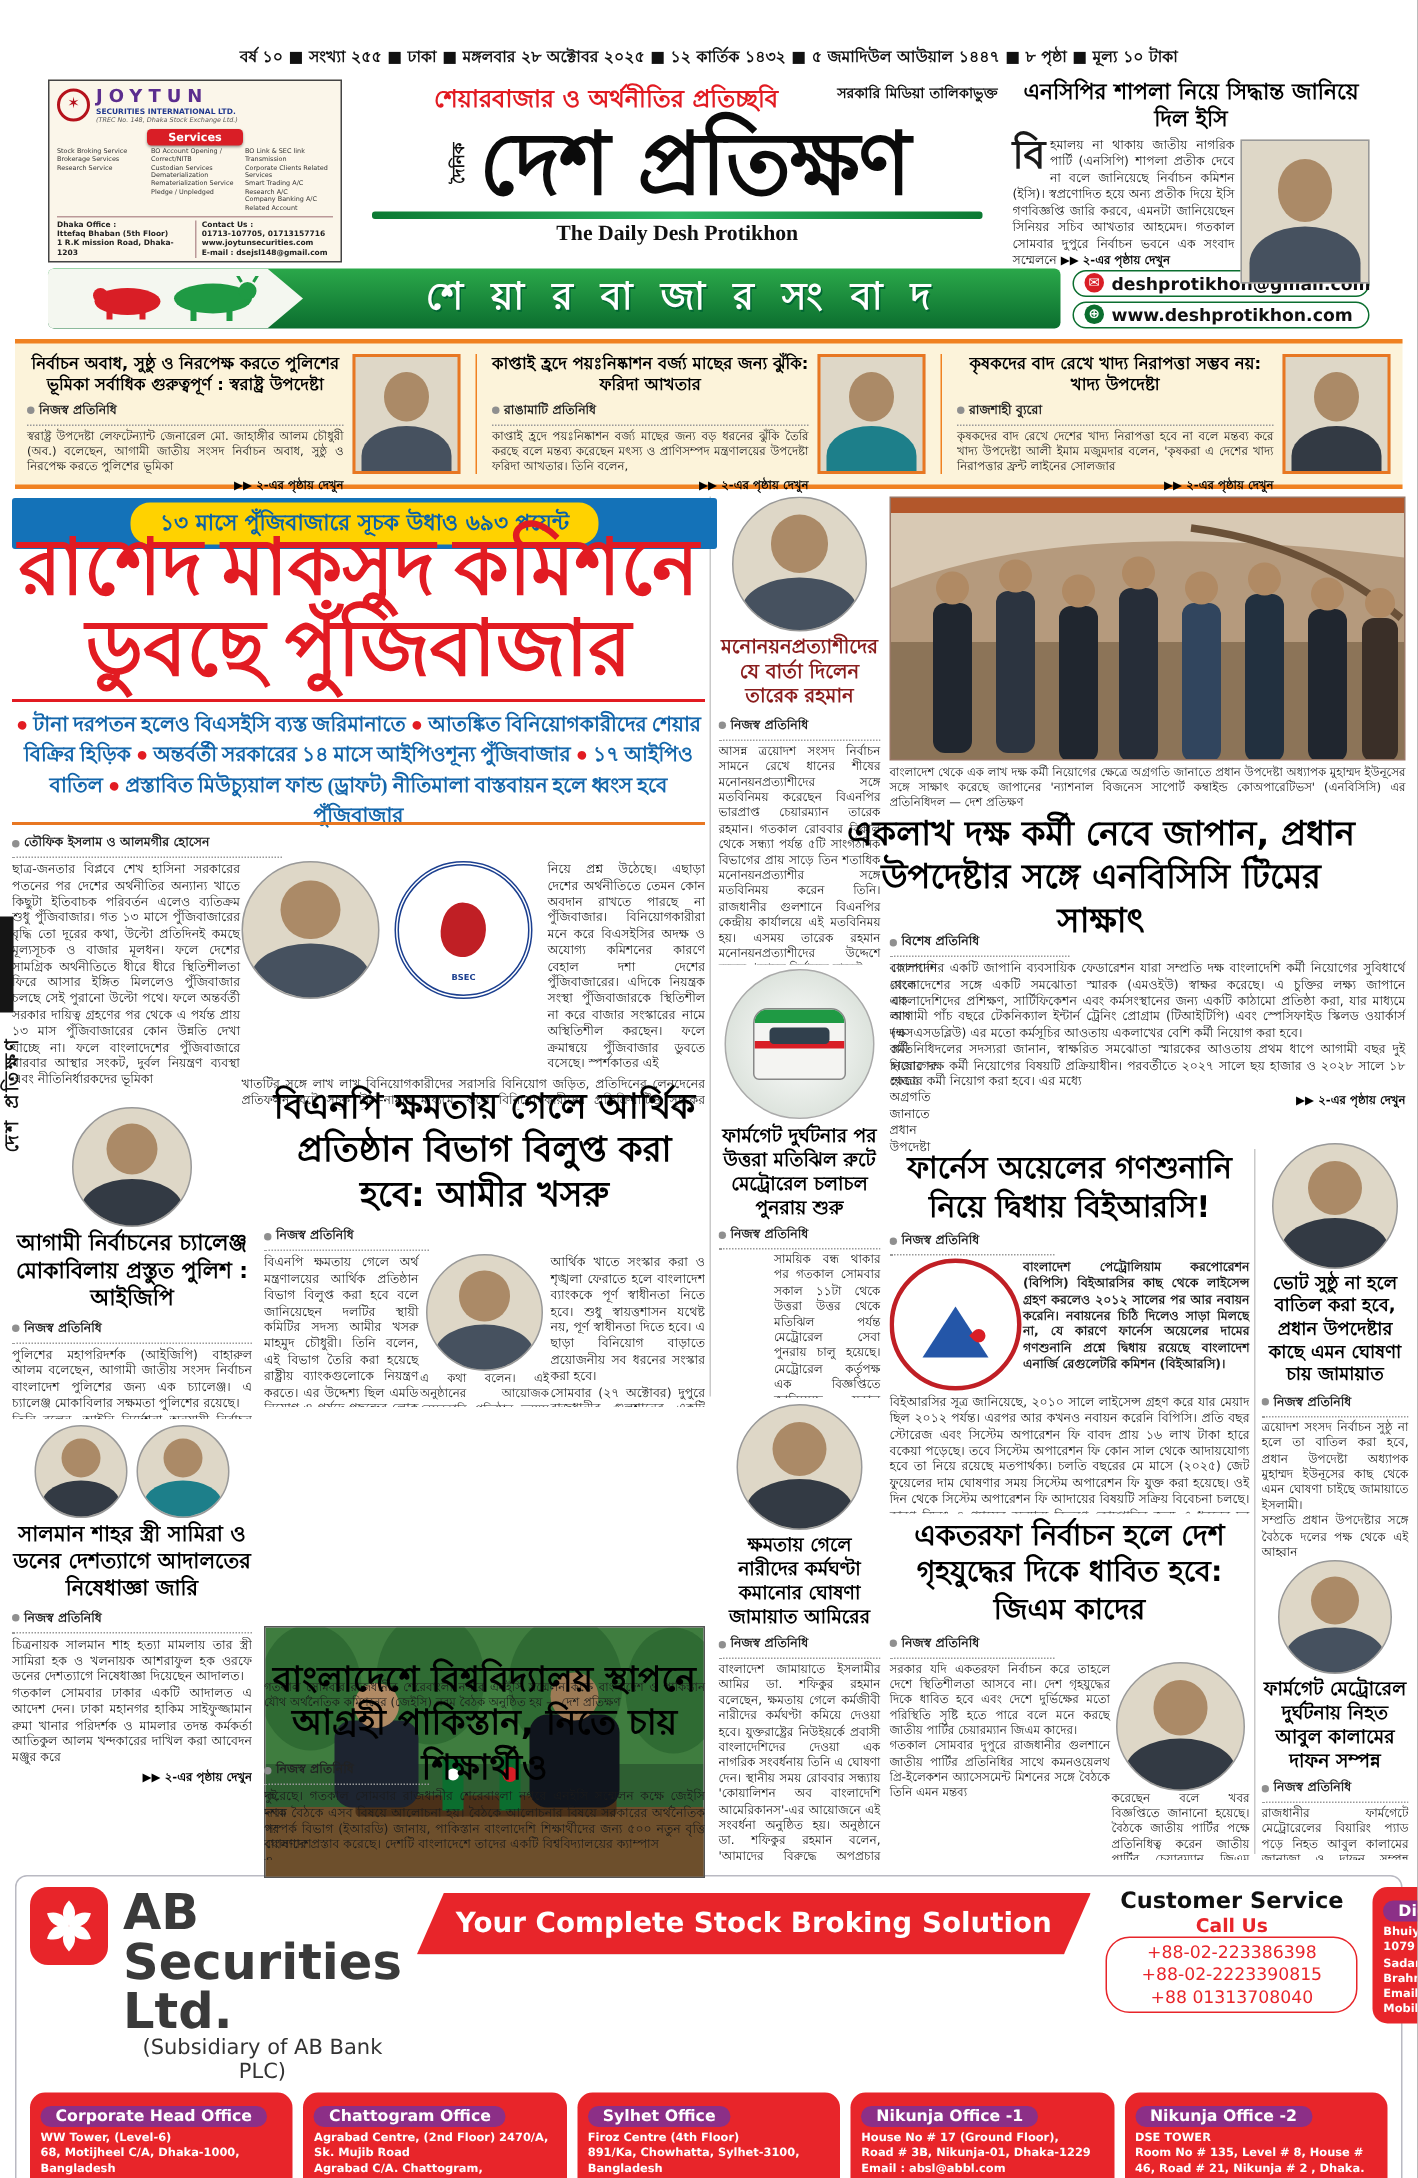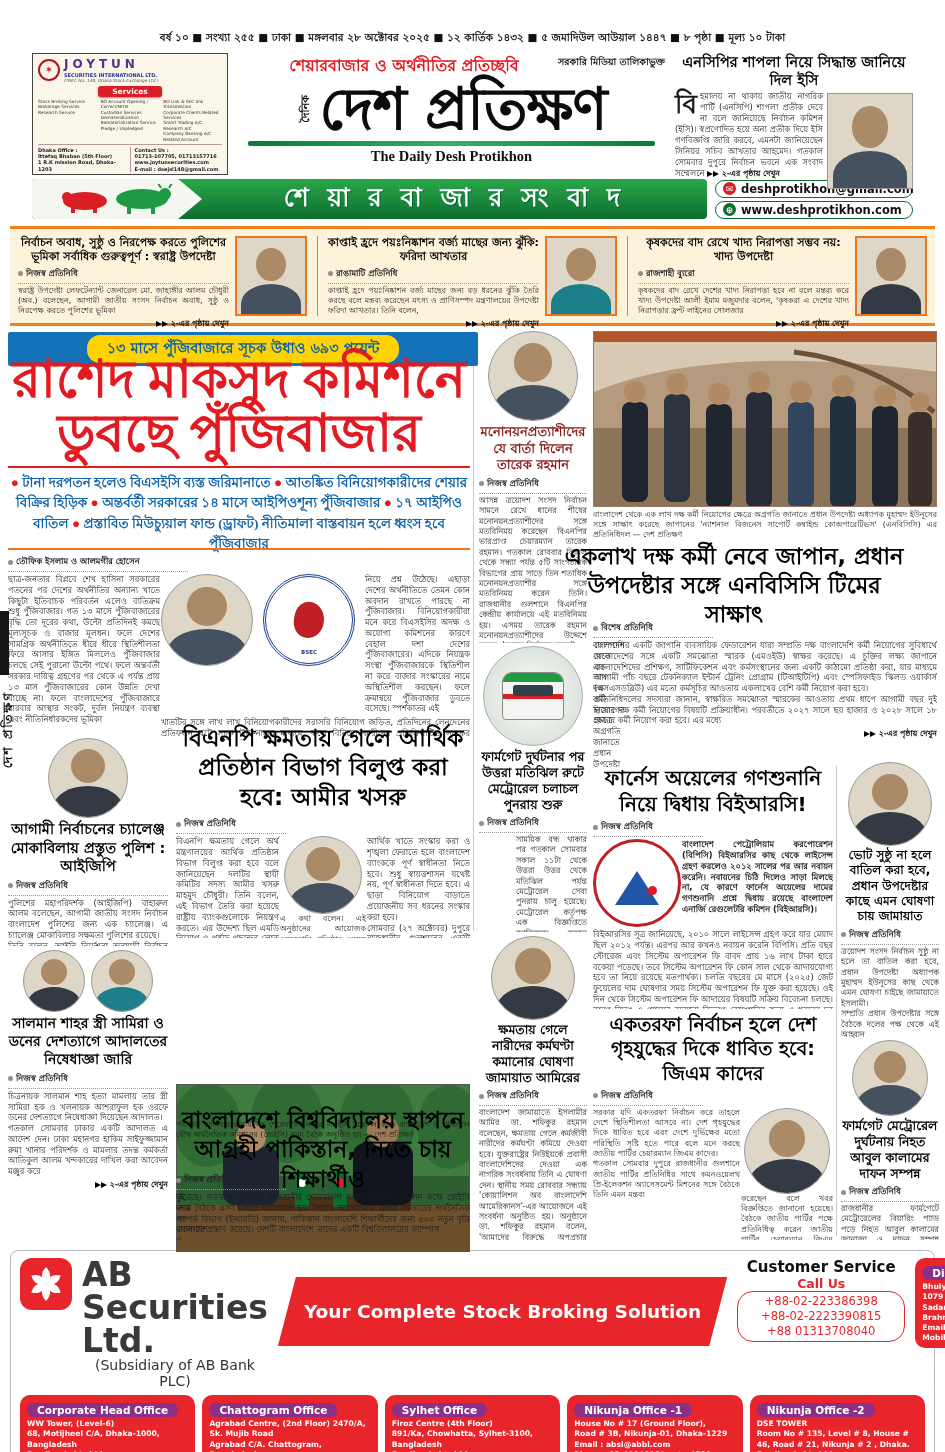--- a/index.html
+++ b/index.html
@@ -102,21 +102,21 @@
   .sidebar-mark{position:absolute;left:0;top:285px;width:9px;height:64px;background:#151515;}
   .side-label{position:absolute;left:-2px;top:365px;writing-mode:vertical-rl;transform:rotate(180deg);
               font-size:12.5px;font-weight:800;color:#111;letter-spacing:2px;}
   .vline{position:absolute;width:1px;background:#c9c9c9;}
   
   .ad{margin:6px 10px 0 10px;border:1.5px solid #b9b9c2;border-radius:8px;padding:7px 9px 6px 9px;background:#fff;}
   .ad-top{display:flex;gap:10px;align-items:flex-start;}
   .ab-logo{width:52px;height:52px;border-radius:12px;background:#e8252a;display:flex;align-items:center;justify-content:center;flex:none;}
   .ab-name{font-size:33px;color:#3a3a3a;font-weight:bold;line-height:1;}
   .ab-sub{font-size:14px;color:#333;text-align:center;}
-  .ribbon{background:#e8252a;color:#fff;font-weight:800;font-size:18.5px;padding:24px 26px;margin-top:19px;
+  .ribbon{background:#e8252a;color:#fff;font-weight:800;font-size:18.5px;padding:10px 26px;margin-top:4px;
           clip-path:polygon(4% 0,100% 0,96% 100%,0 100%);box-shadow:2px 2px 3px #0004;white-space:nowrap;}
   .cs{width:168px;text-align:center;flex:none;}
   .cs-title{font-weight:800;font-size:15px;color:#111;}
   .callus{color:#e8252a;font-weight:800;font-size:12.5px;}
   .cs-box{border:1.5px solid #e8252a;border-radius:16px;padding:2px 4px;color:#e8252a;font-weight:400;font-size:11.5px;white-space:pre-line;line-height:1.3;}
   .card{background:#e8252a;border-radius:10px;padding:4px 7px;color:#fff;}
   .card .pilltitle{display:inline-block;background:#8c2f87;border-radius:10px;padding:1px 10px;font-weight:800;font-size:10.5px;margin-bottom:2px;}
   .card .lines{font-size:7.6px;font-weight:bold;line-height:1.35;white-space:pre-line;}
   .bhooth{width:170px;flex:none;}
   .ad-bottom{display:flex;gap:7px;margin-top:6px;}

